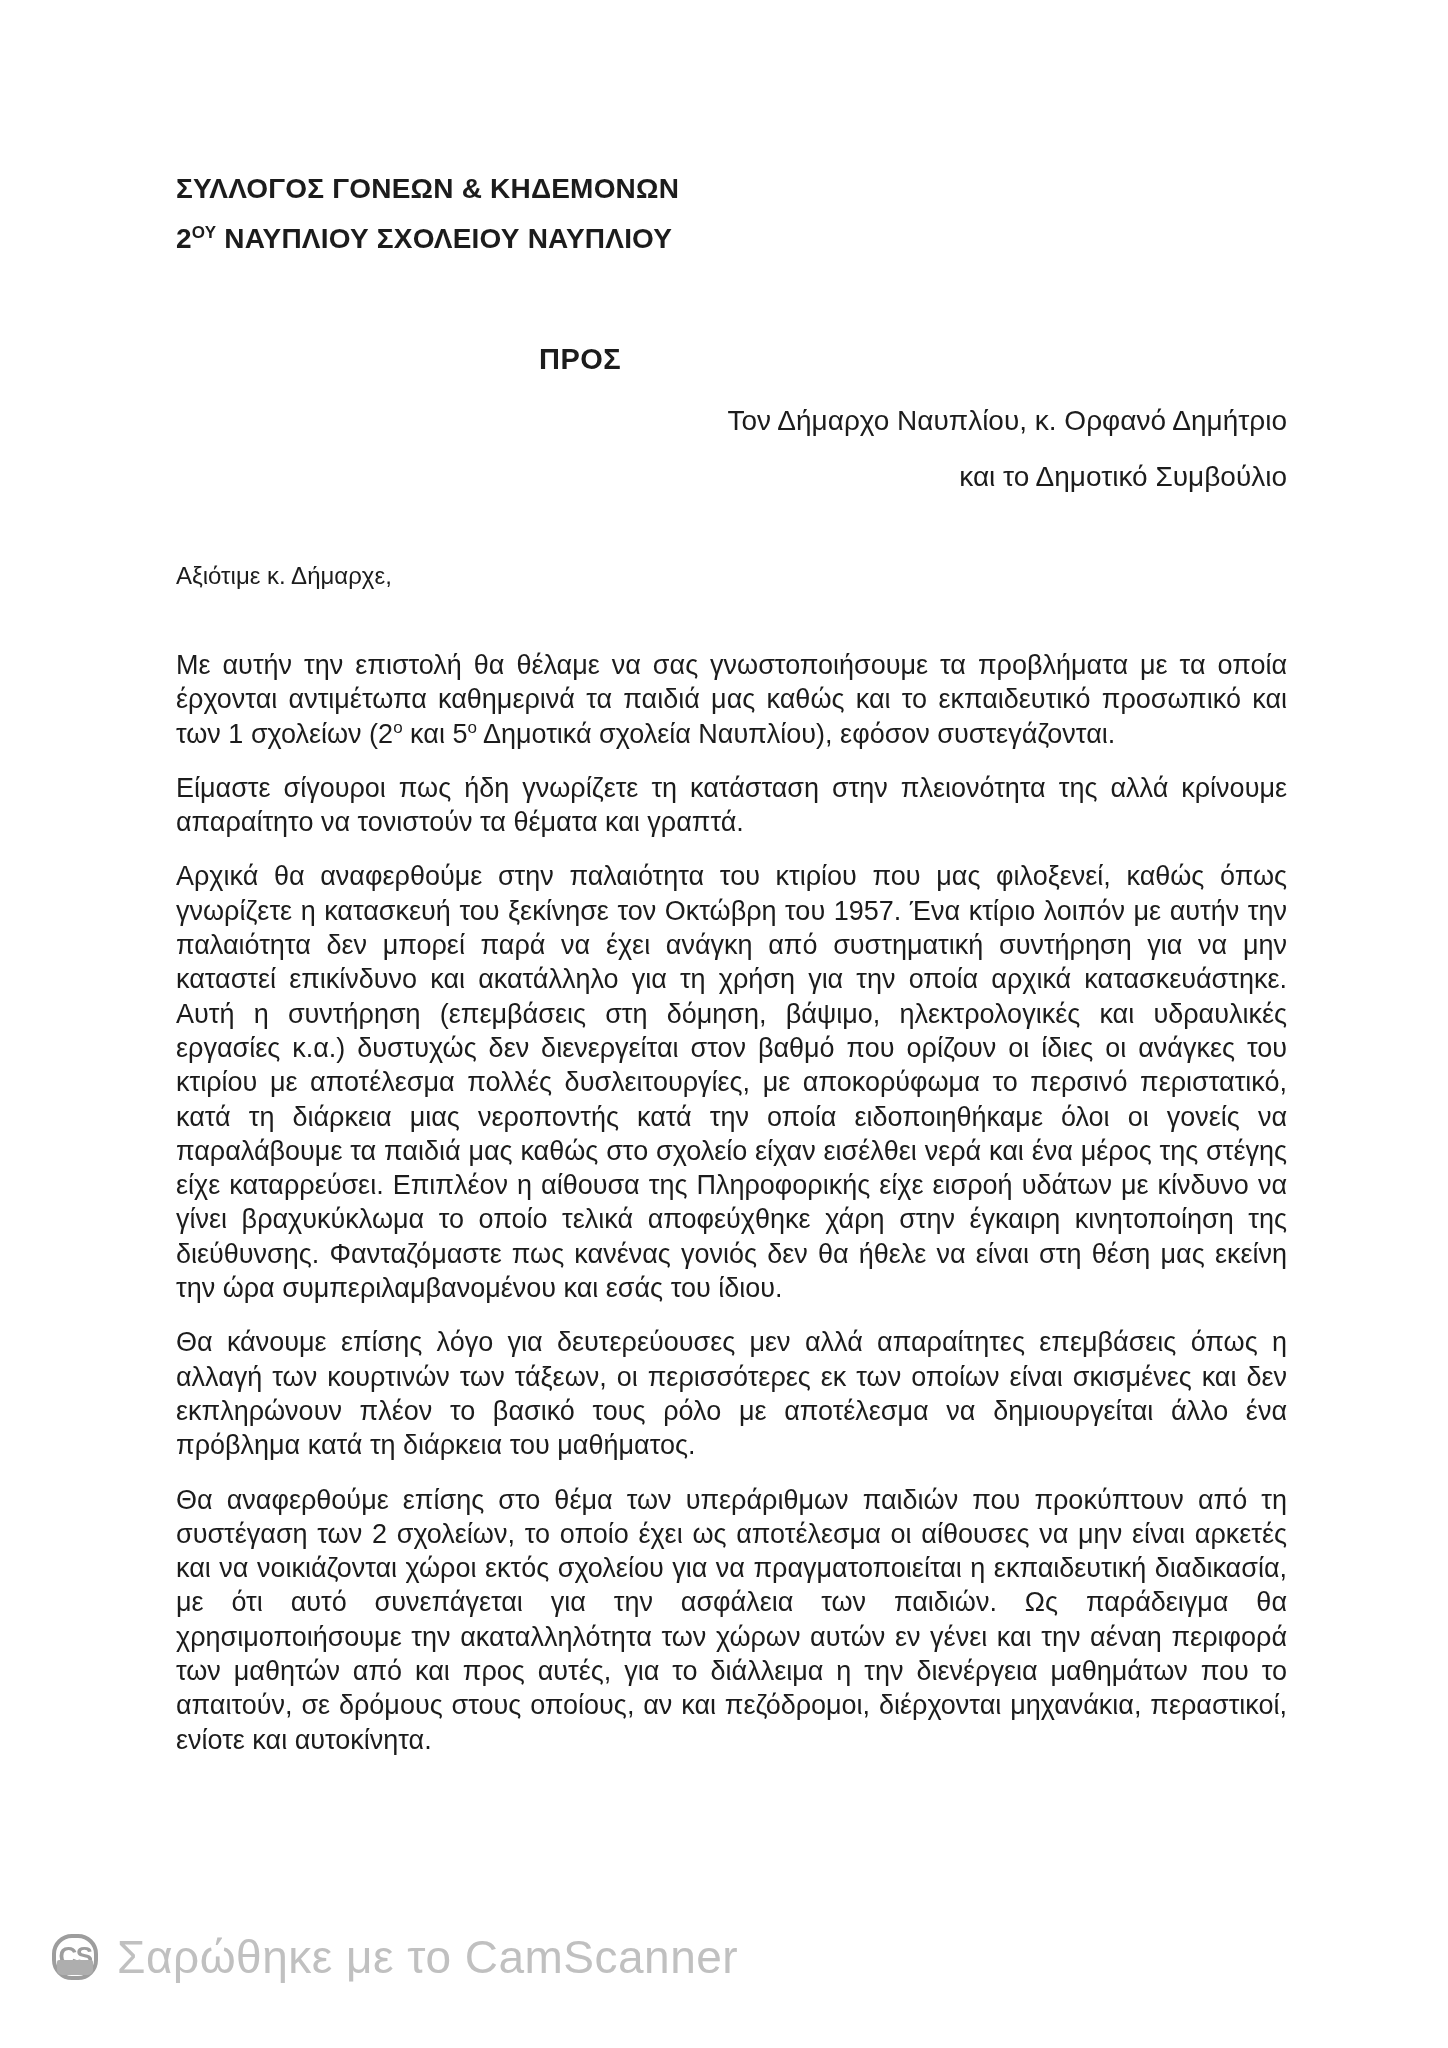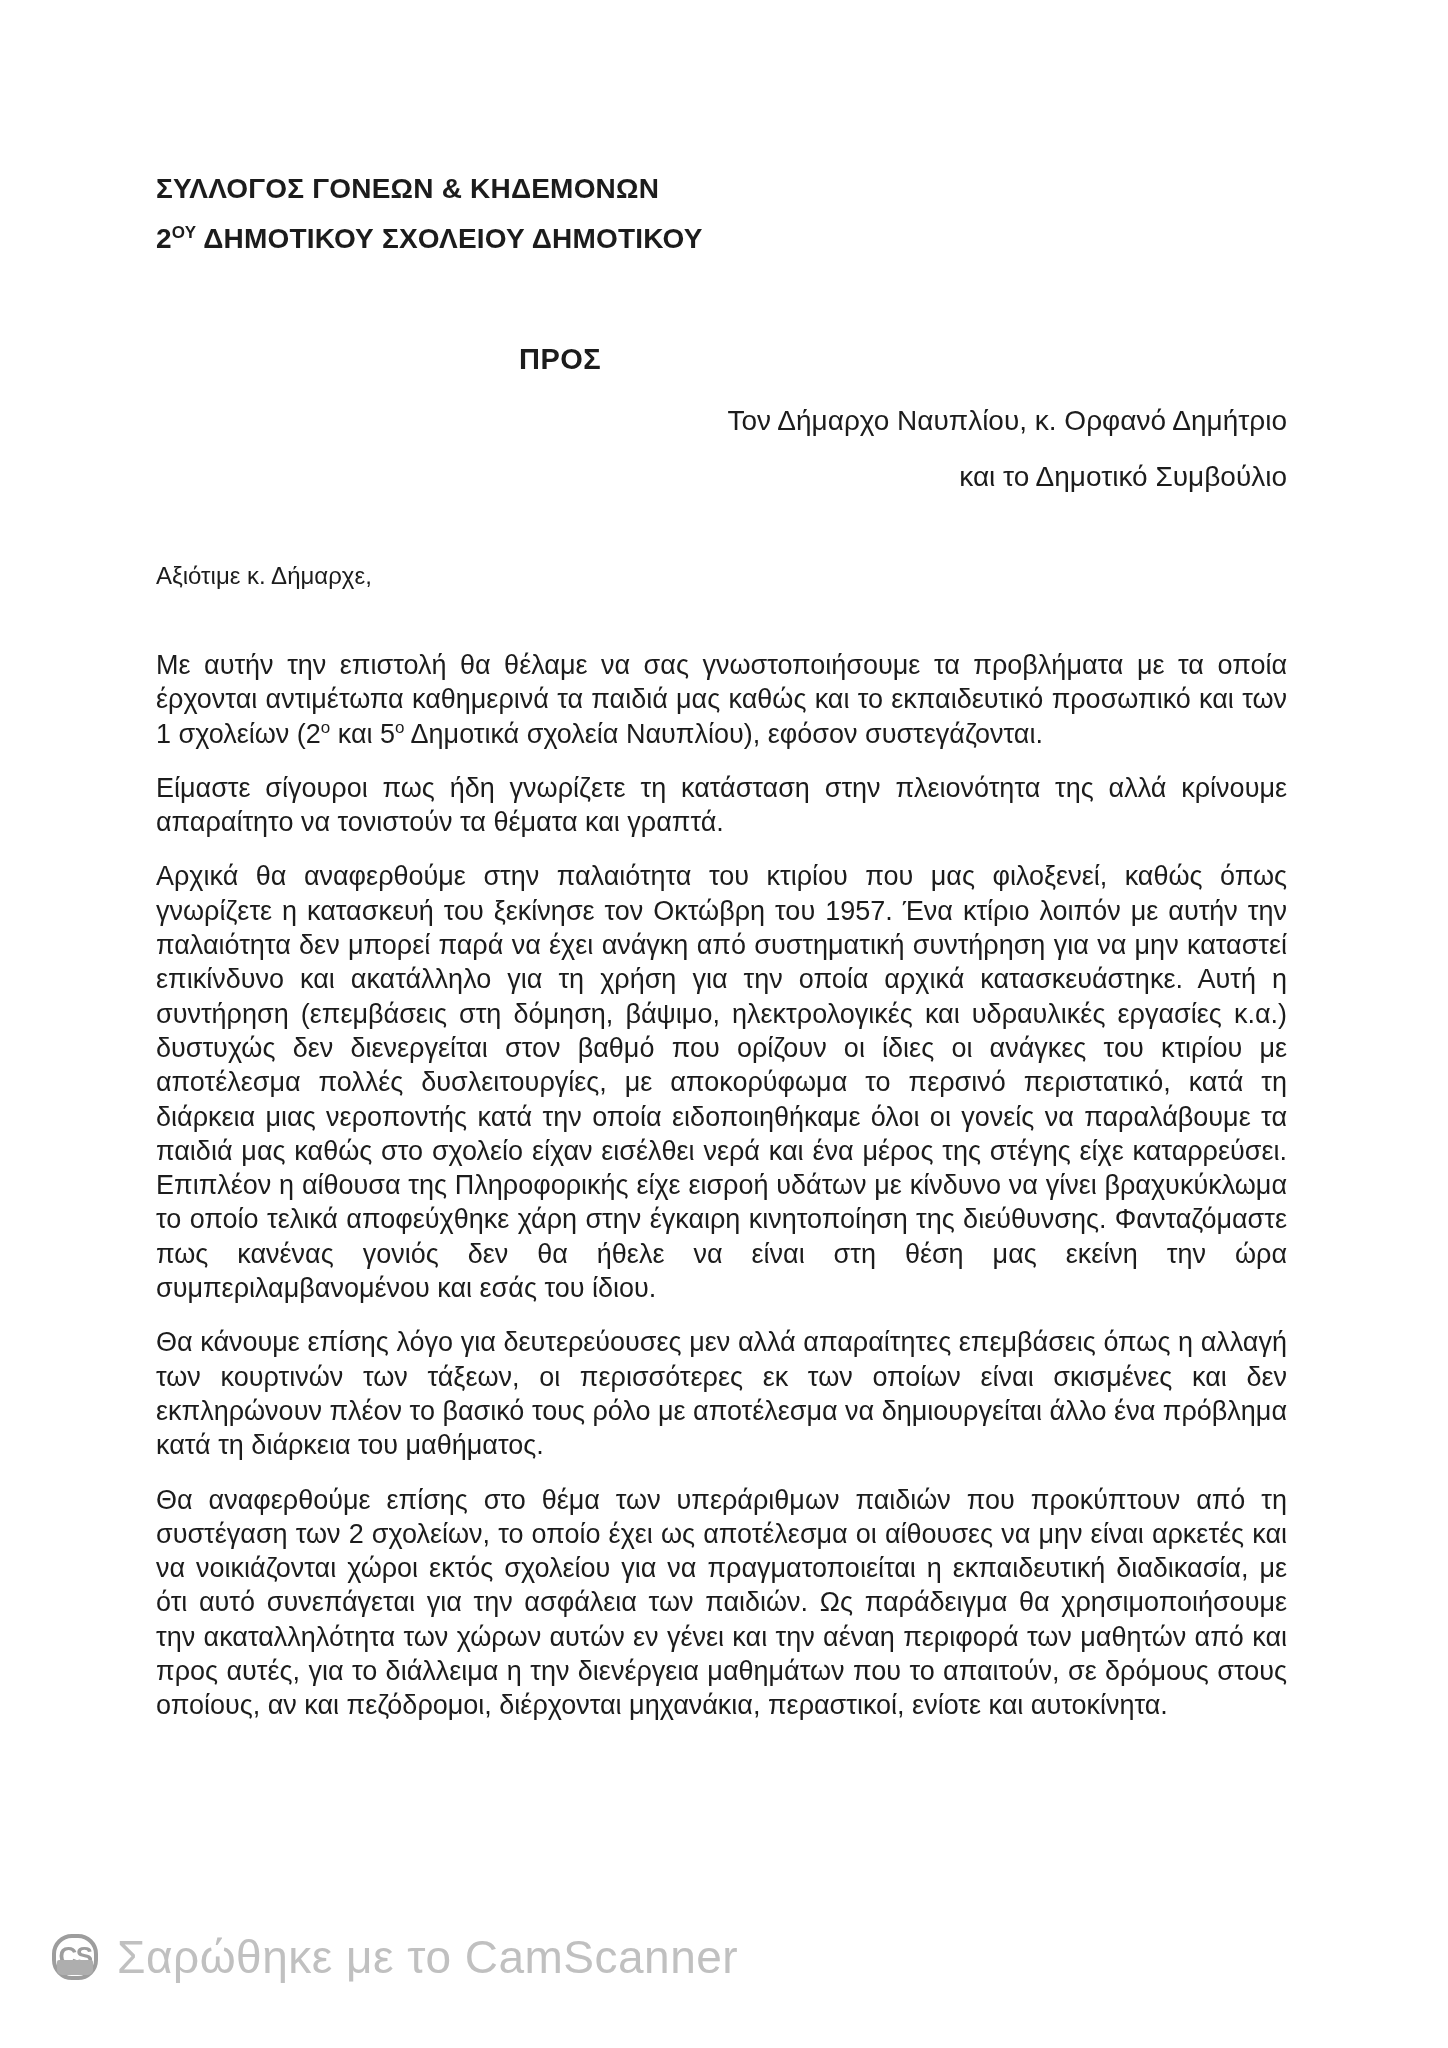--- a/index.html
+++ b/index.html
@@ -8,21 +8,21 @@
     width: 1448px;
     height: 2048px;
     margin: 0 auto;
     background: #ffffff;
     overflow: hidden;
     font-family: "Liberation Sans", sans-serif;
     color: #1c1c1c;
   }
   .content {
     position: absolute;
-    left: 156px;
+    left: 176px;
     right: 161px;
     top: 0;
   }
   .org-line {
     font-weight: bold;
     font-size: 28px;
     line-height: 33px;
     letter-spacing: 0.2px;
   }
   .org-line1 { margin-top: 172px; }
@@ -102,21 +102,21 @@
   }
 </style>
 </head>
 <body>
 
 <div class="page">
   <div class="content">
 
     <div class="org-line org-line1">ΣΥΛΛΟΓΟΣ ΓΟΝΕΩΝ &amp; ΚΗΔΕΜΟΝΩΝ</div>
 
-    <div class="org-line org-line2"><span>2</span><sup>ΟΥ</sup><span> ΔΗΜΟΤΙΚΟΥ ΣΧΟΛΕΙΟΥ ΔΗΜΟΤΙΚΟΥ</span></div>
+    <div class="org-line org-line2"><span>2</span><sup>ΟΥ</sup><span> ΝΑΥΠΛΙΟΥ ΣΧΟΛΕΙΟΥ ΝΑΥΠΛΙΟΥ</span></div>
 
     <div class="pros">ΠΡΟΣ</div>
 
     <div class="addr addr1">Τον Δήμαρχο Ναυπλίου, κ. Ορφανό Δημήτριο</div>
 
     <div class="addr addr2">και το Δημοτικό Συμβούλιο</div>
 
     <div class="salutation">Αξιότιμε κ. Δήμαρχε,</div>
 
     <p class="para first"><span>Με αυτήν την επιστολή θα θέλαμε να σας γνωστοποιήσουμε τα προβλήματα με τα οποία έρχονται αντιμέτωπα καθημερινά τα παιδιά μας καθώς και το εκπαιδευτικό προσωπικό και των 1 σχολείων (2</span><sup>ο</sup><span> και 5</span><sup>ο</sup><span> Δημοτικά σχολεία Ναυπλίου), εφόσον συστεγάζονται.</span></p>

